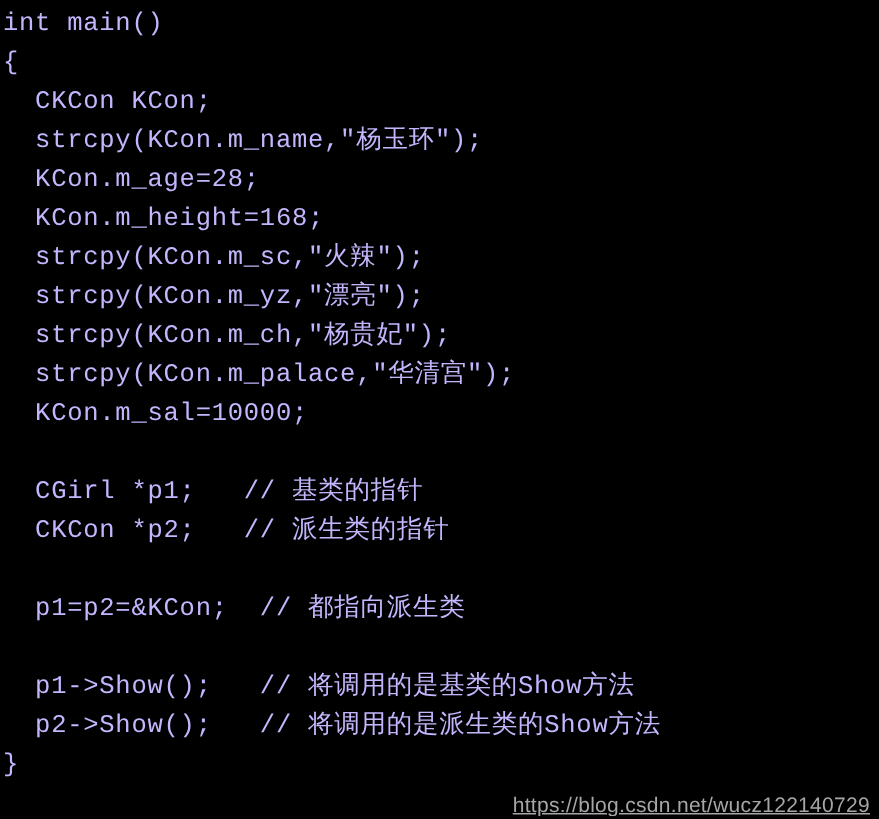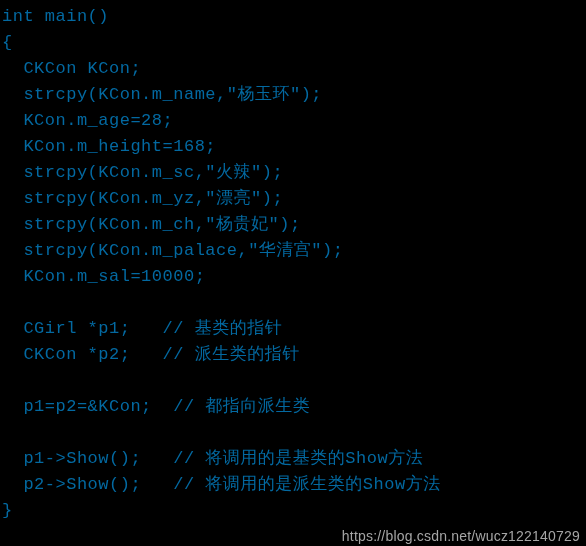--- a/index.html
+++ b/index.html
@@ -8,34 +8,35 @@
     background: #000;
     width: 586px;
     height: 546px;
     overflow: hidden;
     position: relative;
     font-family: "Courier New", monospace;
   }
   .code-container {
     padding: 4px 2px 4px 2px;
     white-space: pre;
-    color: #0369a1;
+    color: #c4b5fd;
     font-size: 17px;
     line-height: 26px;
     letter-spacing: 0.5px;
   }
   .watermark {
     position: absolute;
     right: 6px;
     bottom: 2px;
     color: #b8b8b8;
     font-family: Arial, sans-serif;
     font-size: 14px;
     letter-spacing: 0.2px;
     opacity: 0.9;
+    text-decoration: underline;
   }
 </style>
 </head>
 <body>
 
 <div class="code-container"><span>int main()</span>
 <span>{</span>
 <span>  CKCon KCon;</span>
 <span>  strcpy(KCon.m_name,"杨玉环");</span>
 <span>  KCon.m_age=28;</span>

